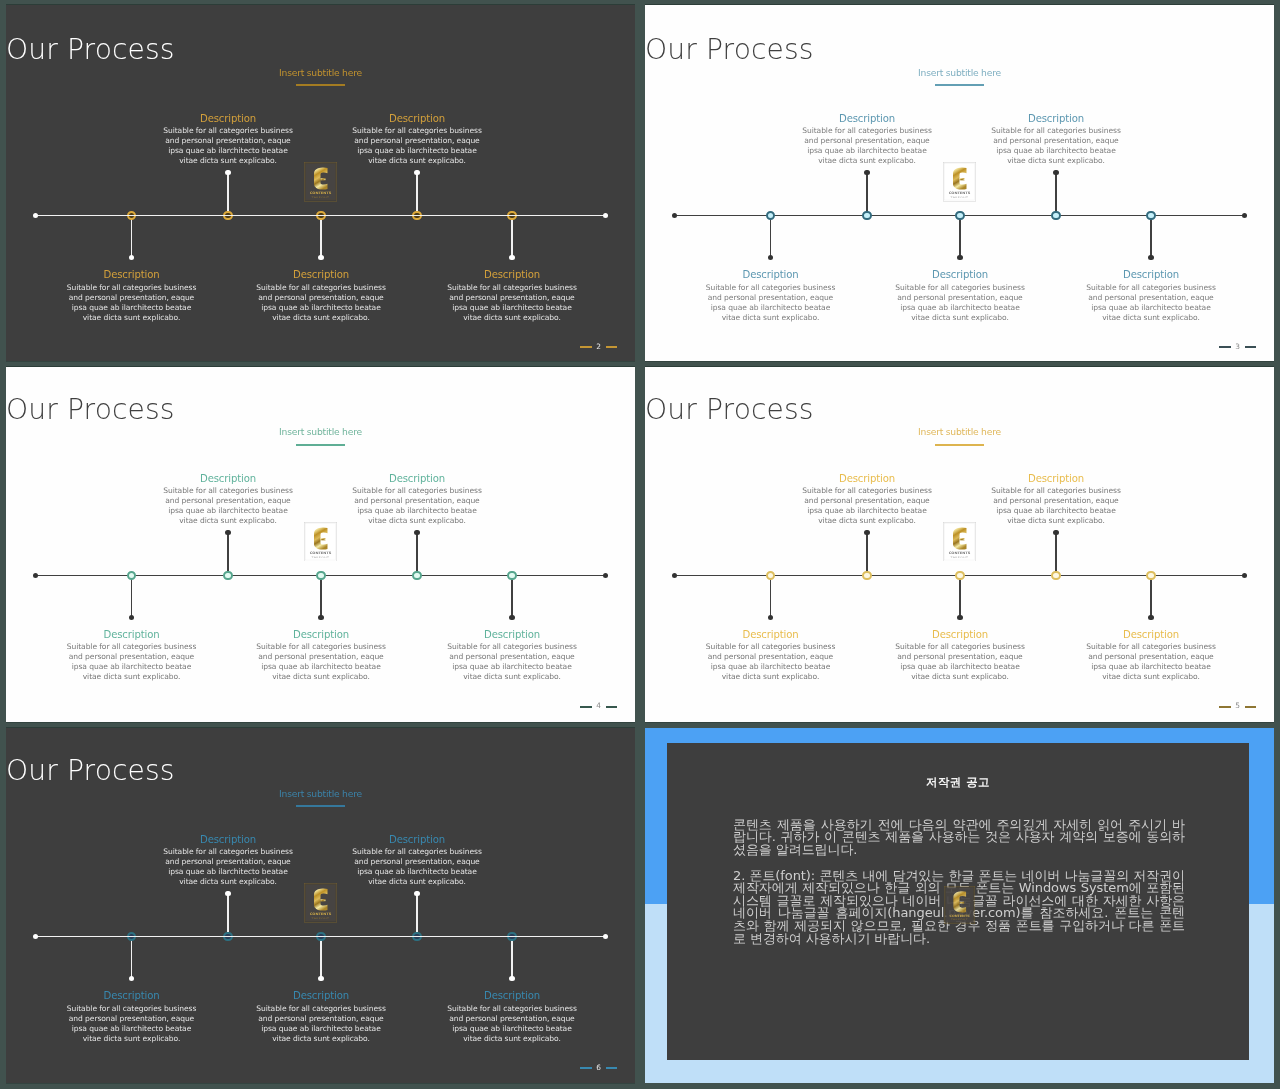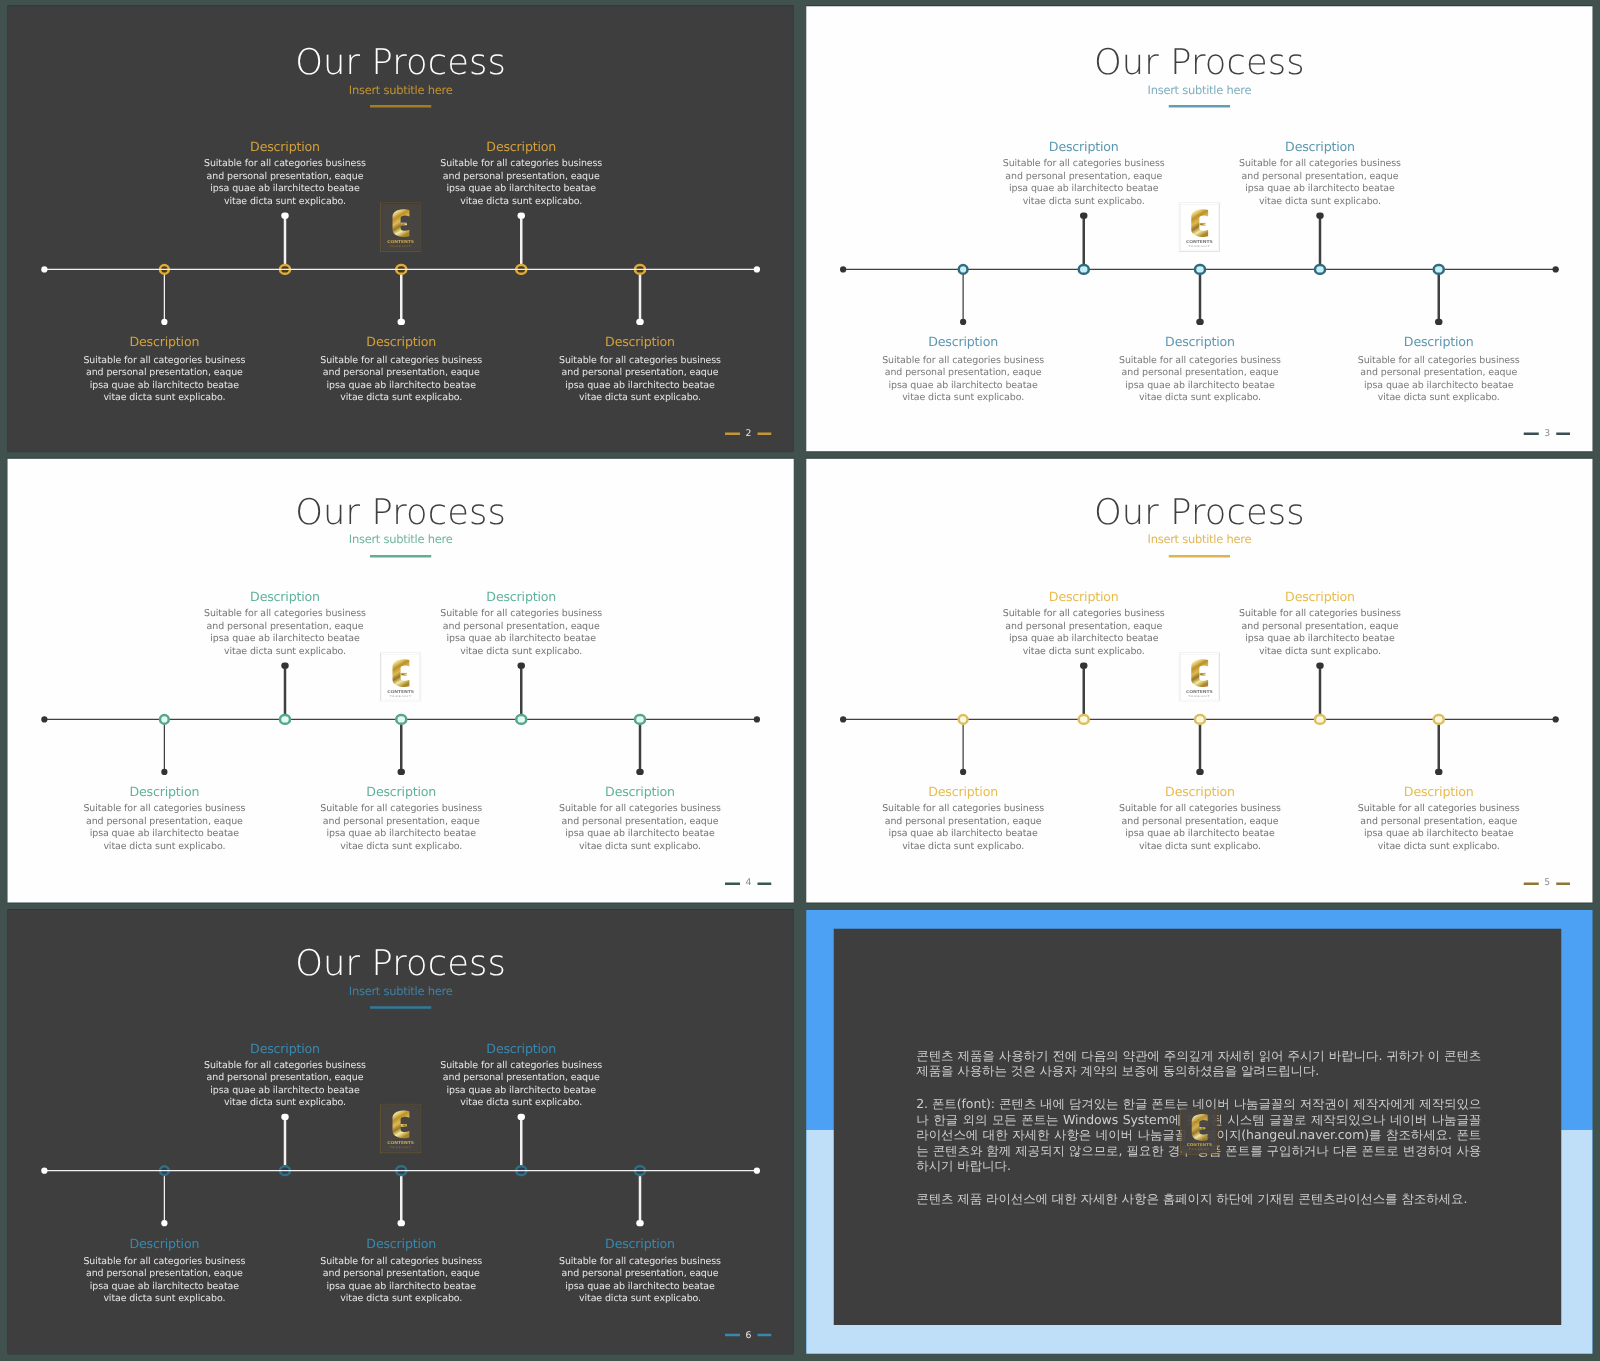--- a/index.html
+++ b/index.html
@@ -7,21 +7,21 @@
        font-family:"Liberation Sans",sans-serif;-webkit-font-smoothing:antialiased;}
   .grid{position:absolute;left:0;top:0;width:1280px;height:1089px;}
   .slide{position:absolute;width:629px;height:355.5px;overflow:hidden;
          box-shadow:0 -0.8px 0 rgba(20,34,31,.55),0 0.8px 0 rgba(20,34,31,.35);}
   .content{position:absolute;left:0;top:0;width:629px;height:355.5px;}
   .c0{left:6px}.c1{left:645px}
   .r0{top:5px}.r1{top:366.5px}.r2{top:727.8px}
   .r1 .content,.r2 .content{top:-1.8px}
 
   
-  .title{position:absolute;left:0;right:0;top:31px;text-align:center;
+  .title{position:absolute;left:0;right:0;top:31px;text-align:left;
          font-size:28.2px;font-weight:300;letter-spacing:.1px;line-height:1;
          font-family:"DejaVu Sans",sans-serif;font-stretch:normal;}
   .subtitle{position:absolute;left:0;right:0;top:62.5px;text-align:center;
             font-size:9.2px;line-height:1;letter-spacing:-.22px;
             font-family:"DejaVu Sans",sans-serif;}
   .subrule{position:absolute;left:50%;margin-left:-24.5px;width:49px;height:2.2px;top:79.3px;}
 
   
   .axis{position:absolute;height:1.5px;left:30px;right:27px;top:209.95px;z-index:4;}
   .endcap{position:absolute;width:5.1px;height:5.1px;border-radius:50%;top:207.9px;z-index:5;}
@@ -46,23 +46,23 @@
            font-size:7.4px;line-height:8px;font-family:"DejaVu Sans",sans-serif;}
   .pagenum i{display:block;width:11.4px;height:1.5px;margin-bottom:2.6px;}
 
   
   .cpo{position:absolute;left:645px;top:727.8px;width:629px;height:355px;background:#4ca1f4;overflow:hidden;}
   .cpo .lowband{position:absolute;left:0;right:0;top:176px;bottom:0;background:#bfdff8;}
   .cpo .panel{position:absolute;left:22px;top:15px;width:582px;height:317px;background:#3e3e3e;}
   .cph{position:absolute;left:0;right:0;top:33px;text-align:center;color:#f5f5f5;
        font-size:11.4px;line-height:12px;font-weight:bold;letter-spacing:.5px;
        font-family:"DejaVu Sans",sans-serif;}
-  .cpbody{position:absolute;left:66px;width:452px;top:76px;color:#cfcfcf;font-size:10px;
+  .cpbody{position:absolute;left:66px;width:452px;top:76px;color:#cfcfcf;font-size:13px;
           line-height:12.6px;letter-spacing:-.08px;font-family:"DejaVu Sans",sans-serif;
-          text-align:justify;word-break:break-all;margin-top:21px;}
+          text-align:justify;word-break:break-all;}
   .cpbody p{margin:0 0 13.1px 0;}
   .cpo .cplogo{position:absolute;width:31px;height:38px;left:50%;margin-left:-14.5px;top:143.4px;opacity:.92;}
   .cpo .cplogo svg{display:block;width:100%;height:100%;}
 </style>
 </head>
 <body>
 
 <div class="grid">
     <div class="slide c0 r0" style="background:#3e3e3e">
       <div class="content">
@@ -440,24 +440,24 @@
         <div class="pagenum">
           <i style="background:#3889b0"></i>
           <span style="color:#e8e8e8">6</span>
           <i style="background:#3889b0"></i>
         </div>
       </div>
     </div>
     <div class="cpo">
       <div class="lowband"></div>
       <div class="panel">
+        <div class="cph">저작권 공고</div>
         <div class="cpbody">
           <p>콘텐츠 제품을 사용하기 전에 다음의 약관에 주의깊게 자세히 읽어 주시기 바랍니다. 귀하가 이 콘텐츠 제품을 사용하는 것은 사용자 계약의 보증에 동의하셨음을 알려드립니다.</p>
           <p>2. 폰트(font): 콘텐츠 내에 담겨있는 한글 폰트는 네이버 나눔글꼴의 저작권이 제작자에게 제작되있으나 한글 외의 모든 폰트는 Windows System에 포함된 시스템 글꼴로 제작되있으나 네이버 나눔글꼴 라이선스에 대한 자세한 사항은 네이버 나눔글꼴 홈페이지(hangeul.naver.com)를 참조하세요. 폰트는 콘텐츠와 함께 제공되지 않으므로, 필요한 경우 정품 폰트를 구입하거나 다른 폰트로 변경하여 사용하시기 바랍니다.</p>
-          <p>콘텐츠 제품 라이선스에 대한 자세한 사항은 홈페이지 하단에 기재된 콘텐츠라이선스를 참조하세요.</p>
         </div>
         <div class="cplogo">
           <svg viewBox="0 0 132 158" xmlns="http://www.w3.org/2000/svg" preserveAspectRatio="none">
   <defs>
     <linearGradient id="lg6" x1="0.18" y1="0" x2="0.55" y2="1">
       <stop offset="0" stop-color="#fdf7cf"></stop>
                 <stop offset=".12" stop-color="#ead685"></stop>
       <stop offset=".28" stop-color="#bd9126"></stop>
                 <stop offset=".46" stop-color="#dcba59"></stop>
       <stop offset=".62" stop-color="#9a7620"></stop>

